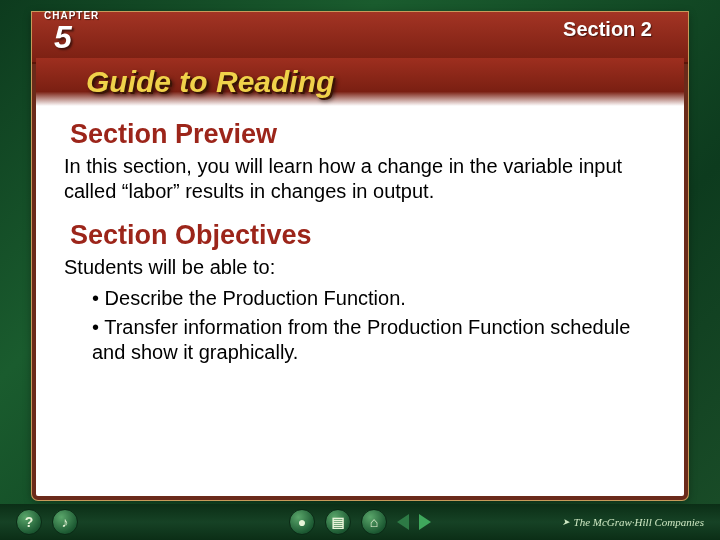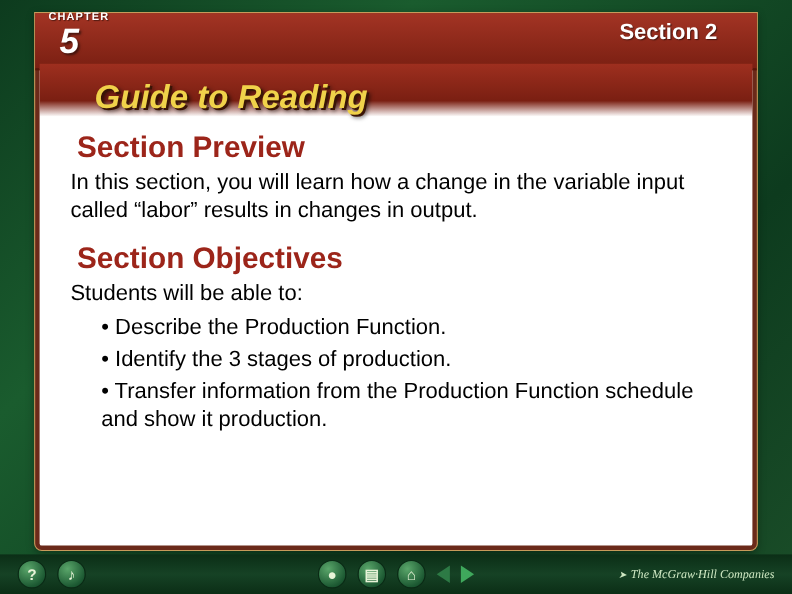--- a/index.html
+++ b/index.html
@@ -35,21 +35,21 @@
     text-shadow: 2px 2px 2px rgba(0,0,0,.5);
   }
   .section-tag {
     font-size: 20px; font-weight: bold; 
     margin-top: 6px;
     text-shadow: 1px 1px 1px rgba(0,0,0,.5);
   }
   .title-band {
     position: absolute; top: 42px; left: 0; right: 0; height: 48px;
     background: linear-gradient(#9e2f1f, #7a1f12 70%, rgba(122,31,18,0) 100%);
-    display: flex; align-items: flex-end; padding-left: 50px;
+    display: flex; align-items: center; padding-left: 50px;
   }
   .title-band .guide {
     font-family: "Arial Black", Arial, sans-serif;
     font-style: italic; font-weight: 900;
     font-size: 30px;
     color: #f0d24a;
     text-shadow: 2px 2px 0 #3a1506, 3px 3px 4px rgba(0,0,0,.6);
   }
   .content {
     position: absolute; top: 96px; left: 28px; right: 28px; bottom: 10px;
@@ -111,22 +111,21 @@
   </div>
 
   <div class="content">
     <div class="hdr">Section Preview</div>
     <div class="para">In this section, you will learn how a change in the variable input called “labor” results in changes in output.</div>
 
     <div class="hdr" style="margin-top:15px">Section Objectives</div>
     <div class="para">Students will be able to:</div>
     <div class="list">
       <div class="item">• <span>Describe the Production Function.</span></div>
-      <div class="item">• <span>Identify the 3 stages of production.</span></div>
-      <div class="item">• <span>Transfer information from the Production Function schedule and show it production.</span></div>
+      <div class="item">• <span>Transfer information from the Production Function schedule and show it graphically.</span></div>
     </div>
   </div>
 </div>
 
 <div class="navbar">
   <div class="nav-left">
     <div class="icon-btn">?</div>
     <div class="icon-btn">♪</div>
   </div>
   <div class="nav-center">

